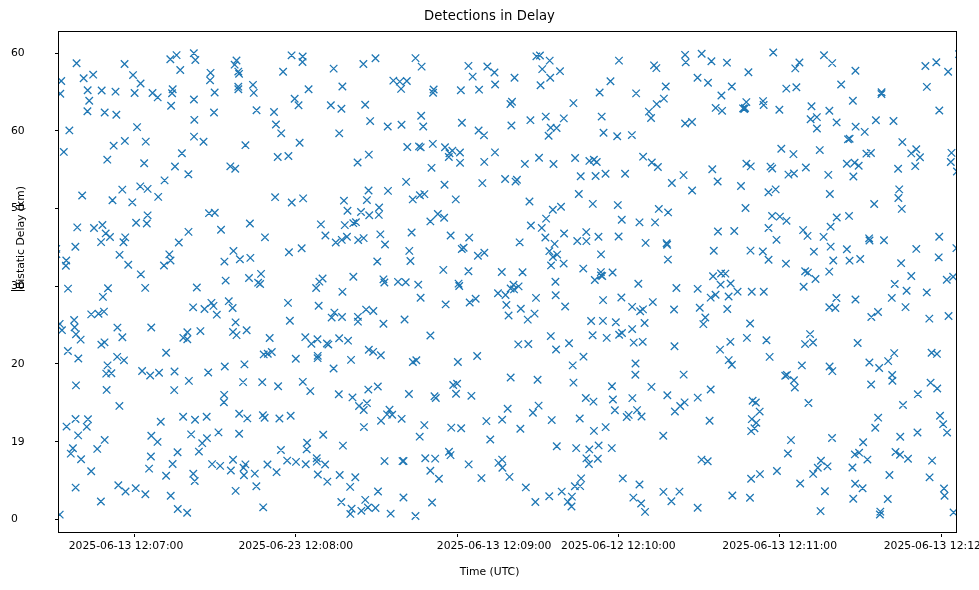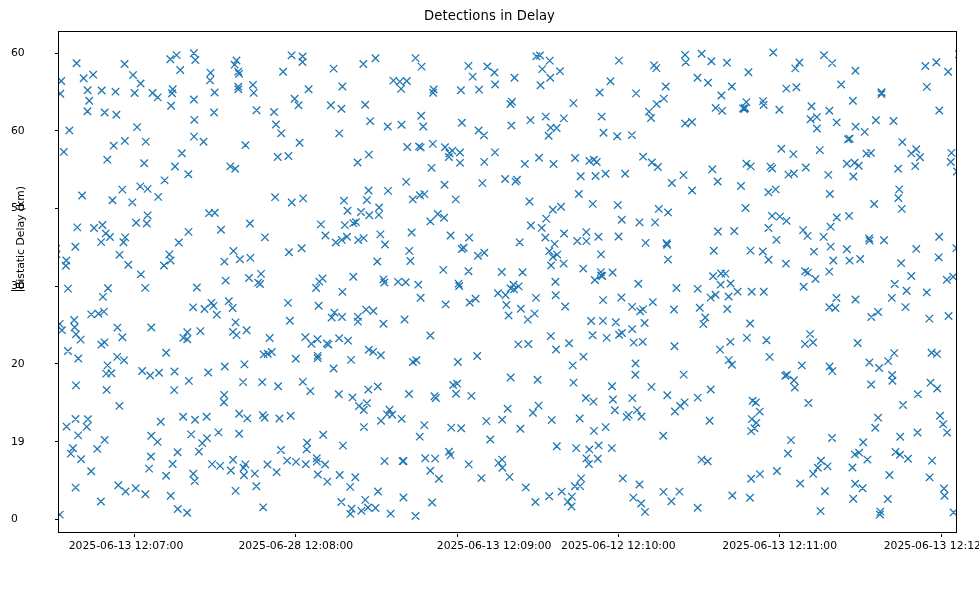--- a/index.html
+++ b/index.html
@@ -141,27 +141,28 @@
     </div>
 
   <div id="plot-frame">
     <svg id="scatter-layer" viewBox="0 0 899 502" preserveAspectRatio="none">
         <path d="M363.32 424.25L370.82 431.75M363.32 431.75L370.82 424.25M44.63 124.43L52.13 131.93M44.63 131.93L52.13 124.43M579.68 469.62L587.18 477.12M579.68 477.12L587.18 469.62M420.53 148.00L428.03 155.50M420.53 155.50L428.03 148.00M720.15 113.48L727.65 120.98M720.15 120.98L727.65 113.48M271.51 33.01L279.01 40.51M271.51 40.51L279.01 33.01M440.38 385.48L447.88 392.98M440.38 392.98L447.88 385.48M198.72 239.08L206.22 246.58M198.72 246.58L206.22 239.08M344.83 45.39L352.33 52.89M344.83 52.89L352.33 45.39M650.11 25.55L657.61 33.05M650.11 33.05L657.61 25.55M533.25 245.27L540.75 252.77M533.25 252.77L540.75 245.27M232.43 63.20L239.93 70.70M232.43 70.70L239.93 63.20M746.44 200.95L753.94 208.45M746.44 208.45L753.94 200.95M15.43 401.22L22.93 408.72M15.43 408.72L22.93 401.22M701.67 216.68L709.17 224.18M701.67 224.18L709.17 216.68M685.12 66.61L692.62 74.11M685.12 74.11L692.62 66.61M346.97 359.73L354.47 367.23M346.97 367.23L354.47 359.73M591.37 267.40L598.87 274.90M591.37 274.90L598.87 267.40M229.33 19.69L236.83 27.19M229.33 27.19L236.83 19.69M499.38 171.68L506.88 179.18M499.38 179.18L506.88 171.68M694.63 368.26L702.13 375.76M694.63 375.76L702.13 368.26M307.16 180.30L314.66 187.80M307.16 187.80L314.66 180.30M284.84 201.79L292.34 209.29M284.84 209.29L292.34 201.79M854.39 130.95L861.89 138.45M854.39 138.45L861.89 130.95M26.55 65.26L34.05 72.76M26.55 72.76L34.05 65.26M322.36 247.72L329.86 255.22M322.36 255.22L329.86 247.72M883.77 461.90L891.27 469.40M883.77 469.40L891.27 461.90M480.07 192.94L487.57 200.44M480.07 200.44L487.57 192.94M237.40 107.50L244.90 115.00M237.40 115.00L244.90 107.50M618.84 371.69L626.34 379.19M618.84 379.19L626.34 371.69M10.21 414.19L17.71 421.69M10.21 421.69L17.71 414.19M177.55 224.39L185.05 231.89M177.55 231.89L185.05 224.39M762.96 19.60L770.46 27.10M762.96 27.10L770.46 19.60M59.75 302.67L67.25 310.17M59.75 310.17L67.25 302.67M524.85 424.32L532.35 431.82M524.85 431.82L532.35 424.32M869.77 348.31L877.27 355.81M869.77 355.81L877.27 348.31M240.59 347.47L248.09 354.97M240.59 354.97L248.09 347.47M457.91 207.42L465.41 214.92M457.91 214.92L465.41 207.42M205.49 319.33L212.99 326.83M205.49 326.83L212.99 319.33M618.07 457.69L625.57 465.19M618.07 465.19L625.57 457.69M317.09 172.44L324.59 179.94M317.09 179.94L324.59 172.44M132.59 385.58L140.09 393.08M132.59 393.08L140.09 385.58M89.98 57.48L97.48 64.98M89.98 64.98L97.48 57.48M742.54 252.08L750.04 259.58M742.54 259.58L750.04 252.08M771.14 27.52L778.64 35.02M771.14 35.02L778.64 27.52M726.81 419.38L734.31 426.88M726.81 426.88L734.31 419.38M311.30 276.41L318.80 283.91M311.30 283.91L318.80 276.41M539.47 240.65L546.97 248.15M539.47 248.15L546.97 240.65M288.06 452.96L295.56 460.46M288.06 460.46L295.56 452.96M527.32 429.96L534.82 437.46M527.32 437.46L534.82 429.96M359.24 80.31L366.74 87.81M359.24 87.81L366.74 80.31M139.80 409.07L147.30 416.57M139.80 416.57L147.30 409.07M709.35 131.38L716.85 138.88M709.35 138.88L716.85 131.38M69.70 167.26L77.20 174.76M69.70 174.76L77.20 167.26M370.89 108.58L378.39 116.08M370.89 116.08L378.39 108.58M788.54 225.83L796.04 233.33M788.54 233.33L796.04 225.83M491.30 222.13L498.80 229.63M491.30 229.63L498.80 222.13M281.83 165.60L289.33 173.10M281.83 173.10L289.33 165.60M883.23 454.61L890.73 462.11M883.23 462.11L890.73 454.61M396.69 248.90L404.19 256.40M396.69 256.40L404.19 248.90M295.83 287.03L303.33 294.53M295.83 294.53L303.33 287.03M456.53 309.87L464.03 317.37M456.53 317.37L464.03 309.87M136.47 417.52L143.97 425.02M136.47 425.02L143.97 417.52M769.62 211.76L777.12 219.26M769.62 219.26L777.12 211.76M664.12 238.82L671.62 246.32M664.12 246.32L671.62 238.82M610.01 467.44L617.51 474.94M610.01 474.94L617.51 467.44M775.61 87.02L783.11 94.52M775.61 94.52L783.11 87.02M83.20 106.33L90.70 113.83M83.20 113.83L90.70 106.33M886.31 398.45L893.81 405.95M886.31 405.95L893.81 398.45M24.08 392.65L31.58 400.15M24.08 400.15L31.58 392.65M432.68 36.91L440.18 44.41M432.68 44.41L440.18 36.91M681.81 72.91L689.31 80.41M681.81 80.41L689.31 72.91M890.04 126.71L897.54 134.21M890.04 134.21L897.54 126.71M174.18 300.61L181.68 308.11M174.18 308.11L181.68 300.61M820.53 58.61L828.03 66.11M820.53 66.11L828.03 58.61M301.31 28.34L308.81 35.84M301.31 35.84L308.81 28.34M679.76 150.91L687.26 158.41M679.76 158.41L687.26 150.91M195.84 247.91L203.34 255.41M195.84 255.41L203.34 247.91M707.35 193.06L714.85 200.56M707.35 200.56L714.85 193.06M436.72 428.84L444.22 436.34M436.72 436.34L444.22 428.84M60.85 207.31L68.35 214.81M60.85 214.81L68.35 207.31M382.25 182.73L389.75 190.23M382.25 190.23L389.75 182.73M112.04 337.09L119.54 344.59M112.04 344.59L119.54 337.09M868.76 443.35L876.26 450.85M868.76 450.85L876.26 443.35M471.21 378.52L478.71 386.02M471.21 386.02L478.71 378.52M43.05 198.46L50.55 205.96M43.05 205.96L50.55 198.46M227.65 286.10L235.15 293.60M227.65 293.60L235.15 286.10M398.99 54.78L406.49 62.28M398.99 62.28L406.49 54.78M718.21 74.31L725.71 81.81M718.21 81.81L725.71 74.31M660.14 59.99L667.64 67.49M660.14 67.49L667.64 59.99M895.65 213.26L903.15 220.76M895.65 220.76L903.15 213.26M148.14 37.24L155.64 44.74M148.14 44.74L155.64 37.24M291.23 241.93L298.73 249.43M291.23 249.43L298.73 241.93M670.61 330.27L678.11 337.77M670.61 337.77L678.11 330.27M187.57 188.51L195.07 196.01M187.57 196.01L195.07 188.51M304.03 274.94L311.53 282.44M304.03 282.44L311.53 274.94M224.94 426.56L232.44 434.06M224.94 434.06L232.44 426.56M103.58 441.82L111.08 449.32M103.58 449.32L111.08 441.82M650.99 134.01L658.49 141.51M650.99 141.51L658.49 134.01M344.14 146.73L351.64 154.23M344.14 154.23L351.64 146.73M602.01 457.95L609.51 465.45M602.01 465.45L609.51 457.95M489.40 230.61L496.90 238.11M489.40 238.11L496.90 230.61M347.33 216.01L354.83 223.51M347.33 223.51L354.83 216.01M-1.50 45.46L6.00 52.96M-1.50 52.96L6.00 45.46M163.28 245.83L170.78 253.33M163.28 253.33L170.78 245.83M41.28 276.99L48.78 284.49M41.28 284.49L48.78 276.99M578.72 276.61L586.22 284.11M578.72 284.11L586.22 276.61M41.85 307.81L49.35 315.31M41.85 315.31L49.35 307.81M759.49 477.28L766.99 484.78M759.49 484.78L766.99 477.28M513.51 122.74L521.01 130.24M513.51 130.24L521.01 122.74M229.51 167.42L237.01 174.92M229.51 174.92L237.01 167.42M180.77 347.80L188.27 355.30M180.77 355.30L188.27 347.80M240.28 26.38L247.78 33.88M240.28 33.88L247.78 26.38M218.65 415.89L226.15 423.39M218.65 423.39L226.15 415.89M417.26 54.16L424.76 61.66M417.26 61.66L424.76 54.16M415.36 321.55L422.86 329.05M415.36 329.05L422.86 321.55M209.51 317.54L217.01 325.04M209.51 325.04L217.01 317.54M543.99 138.55L551.49 146.05M543.99 146.05L551.49 138.55M315.22 226.63L322.72 234.13M315.22 234.13L322.72 226.63M407.36 202.65L414.86 210.15M407.36 210.15L414.86 202.65M395.25 349.33L402.75 356.83M395.25 356.83L402.75 349.33M449.66 90.06L457.16 97.56M449.66 97.56L457.16 90.06M550.25 414.06L557.75 421.56M550.25 421.56L557.75 414.06M500.09 457.68L507.59 465.18M500.09 465.18L507.59 457.68M595.26 68.62L602.76 76.12M595.26 76.12L602.76 68.62M820.66 56.69L828.16 64.19M820.66 64.19L828.16 56.69M506.19 467.96L513.69 475.46M506.19 475.46L513.69 467.96M744.77 132.30L752.27 139.80M744.77 139.80L752.27 132.30M173.26 456.94L180.76 464.44M173.26 464.44L180.76 456.94M445.91 374.48L453.41 381.98M445.91 381.98L453.41 374.48M468.70 84.76L476.20 92.26M468.70 92.26L476.20 84.76M667.36 261.75L674.86 269.25M667.36 269.25L674.86 261.75M574.05 329.12L581.55 336.62M574.05 336.62L581.55 329.12M28.51 437.29L36.01 444.79M28.51 444.79L36.01 437.29M409.57 361.55L417.07 369.05M409.57 369.05L417.07 361.55M687.21 36.67L694.71 44.17M687.21 44.17L694.71 36.67M832.60 85.64L840.10 93.14M832.60 93.14L840.10 85.64M557.10 201.53L564.60 209.03M557.10 209.03L564.60 201.53M878.44 201.87L885.94 209.37M878.44 209.37L885.94 201.87M630.76 155.36L638.26 162.86M630.76 162.86L638.26 155.36M658.80 315.17L666.30 322.67M658.80 322.67L666.30 315.17M594.94 32.50L602.44 40.00M594.94 40.00L602.44 32.50M534.04 140.84L541.54 148.34M534.04 148.34L541.54 140.84M808.45 328.03L815.95 335.53M808.45 335.53L815.95 328.03M161.51 367.98L169.01 375.48M161.51 375.48L169.01 367.98M688.88 288.87L696.38 296.37M688.88 296.37L696.38 288.87M339.53 89.37L347.03 96.87M339.53 96.87L347.03 89.37M186.67 243.23L194.17 250.73M186.67 250.73L194.17 243.23M768.83 158.94L776.33 166.44M768.83 166.44L776.33 158.94M316.75 179.83L324.25 187.33M316.75 187.33L324.25 179.83M751.96 307.94L759.46 315.44M751.96 315.44L759.46 307.94M768.27 272.57L775.77 280.07M768.27 280.07L775.77 272.57M53.72 79.33L61.22 86.83M53.72 86.83L61.22 79.33M131.87 84.44L139.37 91.94M131.87 91.94L139.37 84.44M107.81 23.66L115.31 31.16M107.81 31.16L115.31 23.66M866.05 51.36L873.55 58.86M866.05 58.86L873.55 51.36M514.60 414.03L522.10 421.53M514.60 421.53L522.10 414.03M391.37 350.61L398.87 358.11M391.37 358.11L398.87 350.61M584.15 207.97L591.65 215.47M584.15 215.47L591.65 207.97M52.88 56.16L60.38 63.66M52.88 63.66L60.38 56.16M413.84 264.06L421.34 271.56M413.84 271.56L421.34 264.06M124.90 297.69L132.40 305.19M124.90 305.19L132.40 297.69M774.31 273.41L781.81 280.91M774.31 280.91L781.81 273.41M295.49 127.26L302.99 134.76M295.49 134.76L302.99 127.26M393.91 164.27L401.41 171.77M393.91 171.77L401.41 164.27M689.27 215.77L696.77 223.27M689.27 223.27L696.77 215.77M396.01 327.60L403.51 335.10M396.01 335.10L403.51 327.60M538.09 56.98L545.59 64.48M538.09 64.48L545.59 56.98M353.53 482.19L361.03 489.69M353.53 489.69L361.03 482.19M38.70 310.17L46.20 317.67M38.70 317.67L46.20 310.17M727.34 139.43L734.84 146.93M727.34 146.93L734.84 139.43M228.44 381.55L235.94 389.05M228.44 389.05L235.94 381.55M253.98 253.30L261.48 260.80M253.98 260.80L261.48 253.30M494.41 314.97L501.91 322.47M494.41 322.47L501.91 314.97M771.00 403.81L778.50 411.31M771.00 411.31L778.50 403.81M850.41 118.12L857.91 125.62M850.41 125.62L857.91 118.12M298.92 176.94L306.42 184.44M298.92 184.44L306.42 176.94M850.44 241.28L857.94 248.78M850.44 248.78L857.94 241.28M82.65 253.15L90.15 260.65M82.65 260.65L90.15 253.15M-5.09 291.59L2.41 299.09M-5.09 299.09L2.41 291.59M487.58 462.34L495.08 469.84M487.58 469.84L495.08 462.34M156.08 398.22L163.58 405.72M156.08 405.72L163.58 398.22M61.38 325.91L68.88 333.41M61.38 333.41L68.88 325.91M752.82 216.79L760.32 224.29M752.82 224.29L760.32 216.79M452.79 42.15L460.29 49.65M452.79 49.65L460.29 42.15M416.10 220.86L423.60 228.36M416.10 228.36L423.60 220.86M56.93 219.96L64.43 227.46M56.93 227.46L64.43 219.96M887.36 36.19L894.86 43.69M887.36 43.69L894.86 36.19M495.15 412.11L502.65 419.61M495.15 419.61L502.65 412.11M6.63 95.07L14.13 102.57M6.63 102.57L14.13 95.07M141.08 106.39L148.58 113.89M141.08 113.89L148.58 106.39M62.62 202.45L70.12 209.95M62.62 209.95L70.12 202.45M167.95 131.12L175.45 138.62M167.95 138.62L175.45 131.12M590.36 127.34L597.86 134.84M590.36 134.84L597.86 127.34M518.53 452.21L526.03 459.71M518.53 459.71L526.03 452.21M521.68 233.79L529.18 241.29M521.68 241.29L529.18 233.79M792.28 464.82L799.78 472.32M792.28 472.32L799.78 464.82M190.65 49.30L198.15 56.80M190.65 56.80L198.15 49.30M311.10 317.37L318.60 324.87M311.10 324.87L318.60 317.37M303.19 466.00L310.69 473.50M303.19 473.50L310.69 466.00M54.80 293.02L62.30 300.52M54.80 300.52L62.30 293.02M676.33 256.96L683.83 264.46M676.33 264.46L683.83 256.96M272.27 277.95L279.77 285.45M272.27 285.45L279.77 277.95M868.50 284.02L876.00 291.52M868.50 291.52L876.00 284.02M560.49 298.49L567.99 305.99M560.49 305.99L567.99 298.49M494.06 260.50L501.56 268.00M494.06 268.00L501.56 260.50M318.29 199.42L325.79 206.92M318.29 206.92L325.79 199.42M887.79 281.36L895.29 288.86M887.79 288.86L895.29 281.36M443.35 143.81L450.85 151.31M443.35 151.31L450.85 143.81M78.26 239.54L85.76 247.04M78.26 247.04L85.76 239.54M791.47 433.44L798.97 440.94M791.47 440.94L798.97 433.44M666.02 274.41L673.52 281.91M666.02 281.91L673.52 274.41M173.22 287.74L180.72 295.24M173.22 295.24L180.72 287.74M640.21 425.57L647.71 433.07M640.21 433.07L647.71 425.57M771.28 336.74L778.78 344.24M771.28 344.24L778.78 336.74M756.75 433.72L764.25 441.22M756.75 441.22L764.25 433.72M416.79 95.18L424.29 102.68M416.79 102.68L424.29 95.18M202.69 202.40L210.19 209.90M202.69 209.90L210.19 202.40M433.18 117.12L440.68 124.62M433.18 124.62L440.68 117.12M299.27 477.01L306.77 484.51M299.27 484.51L306.77 477.01M518.14 384.31L525.64 391.81M518.14 391.81L525.64 384.31M35.84 279.14L43.34 286.64M35.84 286.64L43.34 279.14M102.05 145.21L109.55 152.71M102.05 152.71L109.55 145.21M707.38 224.97L714.88 232.47M707.38 232.47L714.88 224.97M785.86 128.48L793.36 135.98M785.86 135.98L793.36 128.48M702.58 257.00L710.08 264.50M702.58 264.50L710.08 257.00M132.89 24.43L140.39 31.93M132.89 31.93L140.39 24.43M-6.36 219.27L1.14 226.77M-6.36 226.77L1.14 219.27M124.83 304.75L132.33 312.25M124.83 312.25L132.33 304.75M387.13 417.70L394.63 425.20M387.13 425.20L394.63 417.70M51.04 110.37L58.54 117.87M51.04 117.87L58.54 110.37M581.66 121.41L589.16 128.91M581.66 128.91L589.16 121.41M331.34 45.07L338.84 52.57M331.34 52.57L338.84 45.07M799.26 224.20L806.76 231.70M799.26 231.70L806.76 224.20M255.67 440.57L263.17 448.07M255.67 448.07L263.17 440.57M87.62 341.17L95.12 348.67M87.62 348.67L95.12 341.17M192.48 439.62L199.98 447.12M192.48 447.12L199.98 439.62M604.35 50.91L611.85 58.41M604.35 58.41L611.85 50.91M818.25 333.56L825.75 341.06M818.25 341.06L825.75 333.56M613.50 377.26L621.00 384.76M613.50 384.76L621.00 377.26M350.79 164.35L358.29 171.85M350.79 171.85L358.29 164.35M74.50 91.73L82.00 99.23M74.50 99.23L82.00 91.73M110.20 53.69L117.70 61.19M110.20 61.19L117.70 53.69M98.23 387.54L105.73 395.04M98.23 395.04L105.73 387.54M707.27 157.08L714.77 164.58M707.27 164.58L714.77 157.08M556.30 170.04L563.80 177.54M556.30 177.54L563.80 170.04M550.44 351.92L557.94 359.42M550.44 359.42L557.94 351.92M357.76 402.55L365.26 410.05M357.76 410.05L365.26 402.55M387.60 117.92L395.10 125.42M387.60 125.42L395.10 117.92M578.03 450.58L585.53 458.08M578.03 458.08L585.53 450.58M511.86 348.26L519.36 355.76M511.86 355.76L519.36 348.26M828.53 440.99L836.03 448.49M828.53 448.49L836.03 440.99M271.44 334.10L278.94 341.60M271.44 341.60L278.94 334.10M443.75 260.24L451.25 267.74M443.75 267.74L451.25 260.24M638.42 273.11L645.92 280.61M638.42 280.61L645.92 273.11M797.72 130.56L805.22 138.06M797.72 138.06L805.22 130.56M794.17 449.77L801.67 457.27M794.17 457.27L801.67 449.77M732.84 138.30L740.34 145.80M732.84 145.80L740.34 138.30M877.92 222.47L885.42 229.97M877.92 229.97L885.42 222.47M95.68 161.81L103.18 169.31M95.68 169.31L103.18 161.81M489.14 301.56L496.64 309.06M489.14 309.06L496.64 301.56M172.87 133.51L180.37 141.01M172.87 141.01L180.37 133.51M78.00 47.99L85.50 55.49M78.00 55.49L85.50 47.99M73.15 454.25L80.65 461.75M73.15 461.75L80.65 454.25M738.32 26.83L745.82 34.33M738.32 34.33L745.82 26.83M176.79 399.60L184.29 407.10M176.79 407.10L184.29 399.60M879.25 381.59L886.75 389.09M879.25 389.09L886.75 381.59M306.50 155.41L314.00 162.91M306.50 162.91L314.00 155.41M327.49 375.46L334.99 382.96M327.49 382.96L334.99 375.46M551.40 365.17L558.90 372.67M551.40 372.67L558.90 365.17M767.27 139.72L774.77 147.22M767.27 147.22L774.77 139.72M144.55 404.03L152.05 411.53M144.55 411.53L152.05 404.03M766.46 432.33L773.96 439.83M766.46 439.83L773.96 432.33M47.35 202.06L54.85 209.56M47.35 209.56L54.85 202.06M269.50 282.97L277.00 290.47M269.50 290.47L277.00 282.97M540.14 81.18L547.64 88.68M540.14 88.68L547.64 81.18M502.46 198.52L509.96 206.02M502.46 206.02L509.96 198.52M839.37 402.62L846.87 410.12M839.37 410.12L846.87 402.62M44.91 330.96L52.41 338.46M44.91 338.46L52.41 330.96M698.48 377.35L705.98 384.85M698.48 384.85L705.98 377.35M810.02 117.69L817.52 125.19M810.02 125.19L817.52 117.69M532.37 396.70L539.87 404.20M532.37 404.20L539.87 396.70M536.92 201.80L544.42 209.30M536.92 209.30L544.42 201.80M478.28 19.91L485.78 27.41M478.28 27.41L485.78 19.91M573.90 340.43L581.40 347.93M573.90 347.93L581.40 340.43M856.63 398.37L864.13 405.87M856.63 405.87L864.13 398.37M544.11 392.96L551.61 400.46M544.11 400.46L551.61 392.96M343.74 247.48L351.24 254.98M343.74 254.98L351.24 247.48M14.56 192.43L22.06 199.93M14.56 199.93L22.06 192.43M243.54 430.26L251.04 437.76M243.54 437.76L251.04 430.26M176.72 38.26L184.22 45.76M176.72 45.76L184.22 38.26M689.91 444.74L697.41 452.24M689.91 452.24L697.41 444.74M597.40 173.86L604.90 181.36M597.40 181.36L604.90 173.86M356.29 249.92L363.79 257.42M356.29 257.42L363.79 249.92M-3.07 289.29L4.43 296.79M-3.07 296.79L4.43 289.29M541.53 265.47L549.03 272.97M541.53 272.97L549.03 265.47M214.32 438.18L221.82 445.68M214.32 445.68L221.82 438.18M146.58 178.15L154.08 185.65M146.58 185.65L154.08 178.15M182.09 329.93L189.59 337.43M182.09 337.43L189.59 329.93M42.03 405.79L49.53 413.29M42.03 413.29L49.53 405.79M220.84 36.12L228.34 43.62M220.84 43.62L228.34 36.12M176.85 379.48L184.35 386.98M176.85 386.98L184.35 379.48M422.20 100.01L429.70 107.51M422.20 107.51L429.70 100.01M293.20 443.32L300.70 450.82M293.20 450.82L300.70 443.32M200.60 380.95L208.10 388.45M200.60 388.45L208.10 380.95M170.26 273.41L177.76 280.91M170.26 280.91L177.76 273.41M330.16 380.48L337.66 387.98M330.16 387.98L337.66 380.48M353.54 22.48L361.04 29.98M353.54 29.98L361.04 22.48M12.91 453.66L20.41 461.16M12.91 461.16L20.41 453.66M348.47 226.14L355.97 233.64M348.47 233.64L355.97 226.14M715.36 204.91L722.86 212.41M715.36 212.41L722.86 204.91M570.66 272.23L578.16 279.73M570.66 279.73L578.16 272.23M554.31 287.61L561.81 295.11M554.31 295.11L561.81 287.61M149.68 430.13L157.18 437.63M149.68 437.63L157.18 430.13M605.74 209.83L613.24 217.33M605.74 217.33L613.24 209.83M226.72 217.34L234.22 224.84M226.72 224.84L234.22 217.34M82.79 460.33L90.29 467.83M82.79 467.83L90.29 460.33M742.04 195.16L749.54 202.66M742.04 202.66L749.54 195.16M389.39 393.44L396.89 400.94M389.39 400.94L396.89 393.44M808.16 203.42L815.66 210.92M808.16 210.92L815.66 203.42M8.07 419.58L15.57 427.08M8.07 427.08L15.57 419.58M233.77 427.83L241.27 435.33M233.77 435.33L241.27 427.83M684.29 172.93L691.79 180.43M684.29 180.43L691.79 172.93M30.49 39.09L37.99 46.59M30.49 46.59L37.99 39.09M559.86 262.84L567.36 270.34M559.86 270.34L567.36 262.84M581.52 274.73L589.02 282.23M581.52 282.23L589.02 274.73M38.23 467.64L45.73 475.14M38.23 475.14L45.73 467.64M855.45 214.04L862.95 221.54M855.45 221.54L862.95 214.04M527.73 415.34L535.23 422.84M527.73 422.84L535.23 415.34M729.86 406.03L737.36 413.53M729.86 413.53L737.36 406.03M529.56 286.47L537.06 293.97M529.56 293.97L537.06 286.47M813.27 168.92L820.77 176.42M813.27 176.42L820.77 168.92M539.48 219.54L546.98 227.04M539.48 227.04L546.98 219.54M325.96 155.76L333.46 163.26M325.96 163.26L333.46 155.76M39.02 55.03L46.52 62.53M39.02 62.53L46.52 55.03M54.55 322.44L62.05 329.94M54.55 329.94L62.05 322.44M763.86 457.36L771.36 464.86M763.86 464.86L771.36 457.36M768.55 332.11L776.05 339.61M768.55 339.61L776.05 332.11M371.75 54.00L379.25 61.50M371.75 61.50L379.25 54.00M473.67 468.18L481.17 475.68M473.67 475.68L481.17 468.18M48.72 338.87L56.22 346.37M48.72 346.37L56.22 338.87M484.08 81.17L491.58 88.67M484.08 88.67L491.58 81.17M606.69 177.40L614.19 184.90M606.69 184.90L614.19 177.40M448.94 253.79L456.44 261.29M448.94 261.29L456.44 253.79M130.66 272.67L138.16 280.17M130.66 280.17L138.16 272.67M61.95 28.33L69.45 35.83M61.95 35.83L69.45 28.33M81.61 128.05L89.11 135.55M81.61 135.55L89.11 128.05M803.75 96.52L811.25 104.02M803.75 104.02L811.25 96.52M560.27 184.79L567.77 192.29M560.27 192.29L567.77 184.79M383.77 269.76L391.27 277.26M383.77 277.26L391.27 269.76M295.86 282.23L303.36 289.73M295.86 289.73L303.36 282.23M116.32 207.66L123.82 215.16M116.32 215.16L123.82 207.66M747.38 368.77L754.88 376.27M747.38 376.27L754.88 368.77M126.02 196.95L133.52 204.45M126.02 204.45L133.52 196.95M262.93 430.46L270.43 437.96M262.93 437.96L270.43 430.46M339.10 53.37L346.60 60.87M339.10 60.87L346.60 53.37M12.64 211.86L20.14 219.36M12.64 219.36L20.14 211.86M838.34 154.26L845.84 161.76M838.34 161.76L845.84 154.26M805.46 118.39L812.96 125.89M805.46 125.89L812.96 118.39M855.42 114.03L862.92 121.53M855.42 121.53L862.92 114.03M202.33 383.50L209.83 391.00M202.33 391.00L209.83 383.50M459.08 274.13L466.58 281.63M459.08 281.63L466.58 274.13M477.37 122.53L484.87 130.03M477.37 130.03L484.87 122.53M111.73 355.80L119.23 363.30M111.73 363.30L119.23 355.80M841.46 106.77L848.96 114.27M841.46 114.27L848.96 106.77M785.87 214.40L793.37 221.90M785.87 221.90L793.37 214.40M428.47 405.35L435.97 412.85M428.47 412.85L435.97 405.35M268.69 69.73L276.19 77.23M268.69 77.23L276.19 69.73M495.49 219.73L502.99 227.23M495.49 227.23L502.99 219.73M649.38 262.94L656.88 270.44M649.38 270.44L656.88 262.94M896.20 136.26L903.70 143.76M896.20 143.76L903.70 136.26M289.49 474.84L296.99 482.34M289.49 482.34L296.99 474.84M695.13 388.64L702.63 396.14M695.13 396.14L702.63 388.64M308.10 85.69L315.60 93.19M308.10 93.19L315.60 85.69M260.41 243.72L267.91 251.22M260.41 251.22L267.91 243.72M249.20 309.32L256.70 316.82M249.20 316.82L256.70 309.32M576.87 249.05L584.37 256.55M576.87 256.55L584.37 249.05M659.81 238.70L667.31 246.20M659.81 246.20L667.31 238.70M306.77 119.38L314.27 126.88M306.77 126.88L314.27 119.38M460.80 237.52L468.30 245.02M460.80 245.02L468.30 237.52M466.04 285.01L473.54 292.51M466.04 292.51L473.54 285.01M3.82 392.41L11.32 399.91M3.82 399.91L11.32 392.41M383.12 112.02L390.62 119.52M383.12 119.52L390.62 112.02M886.01 245.00L893.51 252.50M886.01 252.50L893.51 245.00M732.32 118.84L739.82 126.34M732.32 126.34L739.82 118.84M201.43 319.97L208.93 327.47M201.43 327.47L208.93 319.97M498.37 35.56L505.87 43.06M498.37 43.06L505.87 35.56M830.89 263.23L838.39 270.73M830.89 270.73L838.39 263.23M474.32 263.17L481.82 270.67M474.32 270.67L481.82 263.17M362.38 390.94L369.88 398.44M362.38 398.44L369.88 390.94M605.21 208.28L612.71 215.78M605.21 215.78L612.71 208.28M748.99 299.54L756.49 307.04M748.99 307.04L756.49 299.54M590.02 352.53L597.52 360.03M590.02 360.03L597.52 352.53M840.90 173.84L848.40 181.34M840.90 181.34L848.40 173.84M623.24 368.12L630.74 375.62M623.24 375.62L630.74 368.12M683.84 72.57L691.34 80.07M683.84 80.07L691.34 72.57M296.95 371.69L304.45 379.19M296.95 379.19L304.45 371.69M225.76 268.21L233.26 275.71M225.76 275.71L233.26 268.21M291.20 188.19L298.70 195.69M291.20 195.69L298.70 188.19M818.98 480.66L826.48 488.16M818.98 488.16L826.48 480.66M772.24 225.61L779.74 233.11M772.24 233.11L779.74 225.61M817.24 383.45L824.74 390.95M817.24 390.95L824.74 383.45M671.09 461.54L678.59 469.04M671.09 469.04L678.59 461.54M490.07 385.88L497.57 393.38M490.07 393.38L497.57 385.88M419.62 444.11L427.12 451.61M419.62 451.61L427.12 444.11M718.74 181.64L726.24 189.14M718.74 189.14L726.24 181.64M13.29 299.79L20.79 307.29M13.29 307.29L20.79 299.79M215.84 351.93L223.34 359.43M215.84 359.43L223.34 351.93M794.67 91.29L802.17 98.79M794.67 98.79L802.17 91.29M386.92 121.77L394.42 129.27M386.92 129.27L394.42 121.77M368.46 300.97L375.96 308.47M368.46 308.47L375.96 300.97M243.09 302.63L250.59 310.13M243.09 310.13L250.59 302.63M65.65 229.97L73.15 237.47M65.65 237.47L73.15 229.97M469.20 190.58L476.70 198.08M469.20 198.08L476.70 190.58M128.67 400.23L136.17 407.73M128.67 407.73L136.17 400.23M342.57 284.95L350.07 292.45M342.57 292.45L350.07 284.95M502.03 228.75L509.53 236.25M502.03 236.25L509.53 228.75M11.41 285.35L18.91 292.85M11.41 292.85L18.91 285.35M371.15 57.19L378.65 64.69M371.15 64.69L378.65 57.19M646.40 427.24L653.90 434.74M646.40 434.74L653.90 427.24M254.57 424.23L262.07 431.73M254.57 431.73L262.07 424.23M488.56 42.21L496.06 49.71M488.56 49.71L496.06 42.21M455.19 144.57L462.69 152.07M455.19 152.07L462.69 144.57M762.54 201.95L770.04 209.45M762.54 209.45L770.04 201.95M840.27 228.33L847.77 235.83M840.27 235.83L847.77 228.33M110.12 429.97L117.62 437.47M110.12 437.47L117.62 429.97M768.31 75.27L775.81 82.77M768.31 82.77L775.81 75.27M170.61 297.36L178.11 304.86M170.61 304.86L178.11 297.36M31.34 193.08L38.84 200.58M31.34 200.58L38.84 193.08M507.41 308.68L514.91 316.18M507.41 316.18L514.91 308.68M86.54 434.62L94.04 442.12M86.54 442.12L94.04 434.62M494.95 92.68L502.45 100.18M494.95 100.18L502.45 92.68M521.89 322.23L529.39 329.73M521.89 329.73L529.39 322.23M491.20 174.74L498.70 182.24M491.20 182.24L498.70 174.74M510.28 462.72L517.78 470.22M510.28 470.22L517.78 462.72M315.97 457.54L323.47 465.04M315.97 465.04L323.47 457.54M652.49 215.81L659.99 223.31M652.49 223.31L659.99 215.81M574.66 57.85L582.16 65.35M574.66 65.35L582.16 57.85M837.48 162.93L844.98 170.43M837.48 170.43L844.98 162.93M746.81 237.82L754.31 245.32M746.81 245.32L754.31 237.82M1.07 116.64L8.57 124.14M1.07 124.14L8.57 116.64M34.58 414.82L42.08 422.32M34.58 422.32L42.08 414.82M246.38 53.68L253.88 61.18M246.38 61.18L253.88 53.68M814.33 393.56L821.83 401.06M814.33 401.06L821.83 393.56M701.88 65.65L709.38 73.15M701.88 73.15L709.38 65.65M181.20 433.80L188.70 441.30M181.20 441.30L188.70 433.80M440.39 425.57L447.89 433.07M440.39 433.07L447.89 425.57M871.28 426.58L878.78 434.08M871.28 434.08L878.78 426.58M847.14 424.72L854.64 432.22M847.14 432.22L854.64 424.72M166.40 266.50L173.90 274.00M166.40 274.00L173.90 266.50M786.99 104.00L794.49 111.50M786.99 111.50L794.49 104.00M369.59 132.62L377.09 140.12M369.59 140.12L377.09 132.62M20.95 42.75L28.45 50.25M20.95 50.25L28.45 42.75M823.06 205.27L830.56 212.77M823.06 212.77L830.56 205.27M120.85 303.31L128.35 310.81M120.85 310.81L128.35 303.31M19.48 160.43L26.98 167.93M19.48 167.93L26.98 160.43M561.31 444.44L568.81 451.94M561.31 451.94L568.81 444.44M131.48 63.97L138.98 71.47M131.48 71.47L138.98 63.97M654.38 72.48L661.88 79.98M654.38 79.98L661.88 72.48M132.26 447.05L139.76 454.55M132.26 454.55L139.76 447.05M-6.53 214.04L0.97 221.54M-6.53 221.54L0.97 214.04M362.44 159.00L369.94 166.50M362.44 166.50L369.94 159.00M325.71 91.18L333.21 98.68M325.71 98.68L333.21 91.18M615.04 253.27L622.54 260.77M615.04 260.77L622.54 253.27M152.24 57.00L159.74 64.50M152.24 64.50L159.74 57.00M467.77 166.42L475.27 173.92M467.77 173.92L475.27 166.42M12.82 384.84L20.32 392.34M12.82 392.34L20.32 384.84M794.48 264.81L801.98 272.31M794.48 272.31L801.98 264.81M184.98 384.15L192.48 391.65M184.98 391.65L192.48 384.15M147.63 44.79L155.13 52.29M147.63 52.29L155.13 44.79M96.51 338.34L104.01 345.84M96.51 345.84L104.01 338.34M892.40 242.03L899.90 249.53M892.40 249.53L899.90 242.03M775.42 263.36L782.92 270.86M775.42 270.86L782.92 263.36M101.46 230.67L108.96 238.17M101.46 238.17L108.96 230.67M42.04 77.07L49.54 84.57M42.04 84.57L49.54 77.07M596.47 131.83L603.97 139.33M596.47 139.33L603.97 131.83M450.25 66.30L457.75 73.80M450.25 73.80L457.75 66.30M285.39 175.69L292.89 183.19M285.39 183.19L292.89 175.69M88.36 422.42L95.86 429.92M88.36 429.92L95.86 422.42M194.04 452.36L201.54 459.86M194.04 459.86L201.54 452.36M372.59 361.91L380.09 369.41M372.59 369.41L380.09 361.91M732.83 345.88L740.33 353.38M732.83 353.38L740.33 345.88M488.03 24.97L495.53 32.47M488.03 32.47L495.53 24.97M623.76 88.05L631.26 95.55M623.76 95.55L631.26 88.05M306.76 315.28L314.26 322.78M306.76 322.78L314.26 315.28M381.42 235.10L388.92 242.60M381.42 242.60L388.92 235.10M120.66 382.52L128.16 390.02M120.66 390.02L128.16 382.52M622.29 340.26L629.79 347.76M622.29 347.76L629.79 340.26M336.00 247.07L343.50 254.57M336.00 254.57L343.50 247.07M285.94 306.16L293.44 313.66M285.94 313.66L293.44 306.16M859.15 121.94L866.65 129.44M859.15 129.44L866.65 121.94M79.55 336.61L87.05 344.11M79.55 344.11L87.05 336.61M130.83 439.75L138.33 447.25M130.83 447.25L138.33 439.75M280.81 411.52L288.31 419.02M280.81 419.02L288.31 411.52M373.26 424.56L380.76 432.06M373.26 432.06L380.76 424.56M489.03 92.29L496.53 99.79M489.03 99.79L496.53 92.29M325.06 380.16L332.56 387.66M325.06 387.66L332.56 380.16M28.54 279.75L36.04 287.25M28.54 287.25L36.04 279.75M710.90 180.89L718.40 188.39M710.90 188.39L718.40 180.89M670.56 50.96L678.06 58.46M670.56 58.46L678.06 50.96M531.04 300.69L538.54 308.19M531.04 308.19L538.54 300.69M808.55 205.60L816.05 213.10M808.55 213.10L816.05 205.60M759.90 426.71L767.40 434.21M759.90 434.21L767.40 426.71M524.23 363.70L531.73 371.20M524.23 371.20L531.73 363.70M373.89 363.71L381.39 371.21M373.89 371.21L381.39 363.71M755.78 81.69L763.28 89.19M755.78 89.19L763.28 81.69M842.13 370.70L849.63 378.20M842.13 378.20L849.63 370.70M56.76 371.67L64.26 379.17M56.76 379.17L64.26 371.67M810.39 282.37L817.89 289.87M810.39 289.87L817.89 282.37M864.55 30.41L872.05 37.91M864.55 37.91L872.05 30.41M301.66 375.77L309.16 383.27M301.66 383.27L309.16 375.77M59.68 154.52L67.18 162.02M59.68 162.02L67.18 154.52M264.74 308.98L272.24 316.48M264.74 316.48L272.24 308.98M796.68 308.48L804.18 315.98M796.68 315.98L804.18 308.48M845.73 256.07L853.23 263.57M845.73 263.57L853.23 256.07M793.92 420.36L801.42 427.86M793.92 427.86L801.42 420.36M162.40 332.15L169.90 339.65M162.40 339.65L169.90 332.15M898.24 18.52L905.74 26.02M898.24 26.02L905.74 18.52M145.80 338.10L153.30 345.60M145.80 345.60L153.30 338.10M503.54 271.83L511.04 279.33M503.54 279.33L511.04 271.83M724.12 341.34L731.62 348.84M724.12 348.84L731.62 341.34M399.95 214.14L407.45 221.64M399.95 221.64L407.45 214.14M304.83 165.01L312.33 172.51M304.83 172.51L312.33 165.01M137.96 296.53L145.46 304.03M137.96 304.03L145.46 296.53M689.95 396.95L697.45 404.45M689.95 404.45L697.45 396.95M3.55 225.67L11.05 233.17M3.55 233.17L11.05 225.67M205.18 430.54L212.68 438.04M205.18 438.04L212.68 430.54M612.66 274.84L620.16 282.34M612.66 282.34L620.16 274.84M62.24 105.61L69.74 113.11M62.24 113.11L69.74 105.61M651.77 241.51L659.27 249.01M651.77 249.01L659.27 241.51M810.18 350.15L817.68 357.65M810.18 357.65L817.68 350.15M399.31 394.13L406.81 401.63M399.31 401.63L406.81 394.13M304.85 368.90L312.35 376.40M304.85 376.40L312.35 368.90M354.38 325.76L361.88 333.26M354.38 333.26L361.88 325.76M878.50 75.05L886.00 82.55M878.50 82.55L886.00 75.05M837.22 133.55L844.72 141.05M837.22 141.05L844.72 133.55M570.89 363.84L578.39 371.34M570.89 371.34L578.39 363.84M315.77 352.21L323.27 359.71M315.77 359.71L323.27 352.21M801.63 454.34L809.13 461.84M801.63 461.84L809.13 454.34M775.73 182.43L783.23 189.93M775.73 189.93L783.23 182.43M406.59 30.26L414.09 37.76M406.59 37.76L414.09 30.26M714.50 154.23L722.00 161.73M714.50 161.73L722.00 154.23M622.18 139.97L629.68 147.47M622.18 147.47L629.68 139.97M115.07 418.24L122.57 425.74M115.07 425.74L122.57 418.24M583.13 288.38L590.63 295.88M583.13 295.88L590.63 288.38M725.36 185.85L732.86 193.35M725.36 193.35L732.86 185.85M492.94 208.97L500.44 216.47M492.94 216.47L500.44 208.97M688.77 463.86L696.27 471.36M688.77 471.36L696.27 463.86M690.54 256.99L698.04 264.49M690.54 264.49L698.04 256.99M115.28 475.10L122.78 482.60M115.28 482.60L122.78 475.10M557.65 300.19L565.15 307.69M557.65 307.69L565.15 300.19M690.62 384.92L698.12 392.42M690.62 392.42L698.12 384.92M527.80 125.68L535.30 133.18M527.80 133.18L535.30 125.68M875.52 26.65L883.02 34.15M875.52 34.15L883.02 26.65M660.82 75.41L668.32 82.91M660.82 82.91L668.32 75.41M322.50 427.05L330.00 434.55M322.50 434.55L330.00 427.05M410.84 41.04L418.34 48.54M410.84 48.54L418.34 41.04M25.27 385.06L32.77 392.56M25.27 392.56L32.77 385.06M798.12 418.59L805.62 426.09M798.12 426.09L805.62 418.59M436.23 258.50L443.73 266.00M436.23 266.00L443.73 258.50M398.19 127.62L405.69 135.12M398.19 135.12L405.69 127.62M15.60 324.00L23.10 331.50M15.60 331.50L23.10 324.00M484.44 183.61L491.94 191.11M484.44 191.11L491.94 183.61M548.95 45.74L556.45 53.24M548.95 53.24L556.45 45.74M257.20 246.91L264.70 254.41M257.20 254.41L264.70 246.91M279.89 282.35L287.39 289.85M279.89 289.85L287.39 282.35M685.19 128.45L692.69 135.95M685.19 135.95L692.69 128.45M788.61 103.42L796.11 110.92M788.61 110.92L796.11 103.42M170.67 425.65L178.17 433.15M170.67 433.15L178.17 425.65M5.30 253.90L12.80 261.40M5.30 261.40L12.80 253.90M108.60 70.25L116.10 77.75M108.60 77.75L116.10 70.25M478.88 49.70L486.38 57.20M478.88 57.20L486.38 49.70M361.29 91.12L368.79 98.62M361.29 98.62L368.79 91.12M277.58 441.08L285.08 448.58M277.58 448.58L285.08 441.08M440.63 433.72L448.13 441.22M440.63 441.22L448.13 433.72M654.27 260.07L661.77 267.57M654.27 267.57L661.77 260.07M545.17 303.34L552.67 310.84M545.17 310.84L552.67 303.34M131.37 17.51L138.87 25.01M131.37 25.01L138.87 17.51M472.85 279.00L480.35 286.50M472.85 286.50L480.35 279.00M480.58 33.50L488.08 41.00M480.58 41.00L488.08 33.50M125.89 139.03L133.39 146.53M125.89 146.53L133.39 139.03M175.94 51.13L183.44 58.63M175.94 58.63L183.44 51.13M84.21 188.49L91.71 195.99M84.21 195.99L91.71 188.49M339.65 384.62L347.15 392.12M339.65 392.12L347.15 384.62M40.27 262.18L47.77 269.68M40.27 269.68L47.77 262.18M126.43 346.52L133.93 354.02M126.43 354.02L133.93 346.52M406.61 236.52L414.11 244.02M406.61 244.02L414.11 236.52M642.02 289.57L649.52 297.07M642.02 297.07L649.52 289.57M788.03 180.89L795.53 188.39M788.03 188.39L795.53 180.89M265.17 447.70L272.67 455.20M265.17 455.20L272.67 447.70M174.14 24.83L181.64 32.33M174.14 32.33L181.64 24.83M13.25 351.05L20.75 358.55M13.25 358.55L20.75 351.05M290.39 363.14L297.89 370.64M290.39 370.64L297.89 363.14M453.80 146.44L461.30 153.94M453.80 153.94L461.30 146.44M103.62 318.25L111.12 325.75M103.62 325.75L111.12 318.25M144.25 382.51L151.75 390.01M144.25 390.01L151.75 382.51M691.42 366.53L698.92 374.03M691.42 374.03L698.92 366.53M341.54 426.95L349.04 434.45M341.54 434.45L349.04 426.95M724.82 228.85L732.32 236.35M724.82 236.35L732.32 228.85M406.84 430.33L414.34 437.83M406.84 437.83L414.34 430.33M769.56 191.71L777.06 199.21M769.56 199.21L777.06 191.71M39.77 190.00L47.27 197.50M39.77 197.50L47.27 190.00M280.27 51.02L287.77 58.52M280.27 58.52L287.77 51.02M583.59 478.04L591.09 485.54M583.59 485.54L591.09 478.04M124.69 478.87L132.19 486.37M124.69 486.37L132.19 478.87M106.81 219.52L114.31 227.02M106.81 227.02L114.31 219.52M452.30 254.69L459.80 262.19M452.30 262.19L459.80 254.69M207.39 303.41L214.89 310.91M207.39 310.91L214.89 303.41M802.18 408.14L809.68 415.64M802.18 415.64L809.68 408.14M183.08 109.86L190.58 117.36M183.08 117.36L190.58 109.86M711.03 133.34L718.53 140.84M711.03 140.84L718.53 133.34M702.47 69.53L709.97 77.03M702.47 77.03L709.97 69.53M433.34 49.01L440.84 56.51M433.34 56.51L440.84 49.01M3.15 230.90L10.65 238.40M3.15 238.40L10.65 230.90M358.67 263.13L366.17 270.63M358.67 270.63L366.17 263.13M397.35 251.29L404.85 258.79M397.35 258.79L404.85 251.29M184.31 295.69L191.81 303.19M184.31 303.19L191.81 295.69M755.87 93.16L763.37 100.66M755.87 100.66L763.37 93.16M648.29 386.52L655.79 394.02M648.29 394.02L655.79 386.52M673.02 196.10L680.52 203.60M673.02 203.60L680.52 196.10M831.28 340.56L838.78 348.06M831.28 348.06L838.78 340.56M321.41 244.58L328.91 252.08M321.41 252.08L328.91 244.58M667.46 325.70L674.96 333.20M667.46 333.20L674.96 325.70M282.66 190.13L290.16 197.63M282.66 197.63L290.16 190.13M305.85 473.60L313.35 481.10M305.85 481.10L313.35 473.60M400.05 87.42L407.55 94.92M400.05 94.92L407.55 87.42M38.45 207.24L45.95 214.74M38.45 214.74L45.95 207.24M572.24 308.12L579.74 315.62M572.24 315.62L579.74 308.12M183.07 430.37L190.57 437.87M183.07 437.87L190.57 430.37M255.56 321.39L263.06 328.89M255.56 328.89L263.06 321.39M536.25 424.72L543.75 432.22M536.25 432.22L543.75 424.72M49.85 165.17L57.35 172.67M49.85 172.67L57.35 165.17M151.05 271.23L158.55 278.73M151.05 278.73L158.55 271.23M768.20 236.85L775.70 244.35M768.20 244.35L775.70 236.85M244.91 408.62L252.41 416.12M244.91 416.12L252.41 408.62M175.93 35.98L183.43 43.48M175.93 43.48L183.43 35.98M511.82 67.65L519.32 75.15M511.82 75.15L519.32 67.65M570.39 99.76L577.89 107.26M570.39 107.26L577.89 99.76M301.85 392.92L309.35 400.42M301.85 400.42L309.35 392.92M502.19 82.96L509.69 90.46M502.19 90.46L509.69 82.96M865.95 257.71L873.45 265.21M865.95 265.21L873.45 257.71M669.34 248.78L676.84 256.28M669.34 256.28L676.84 248.78M535.17 126.73L542.67 134.23M535.17 134.23L542.67 126.73M474.71 20.68L482.21 28.18M474.71 28.18L482.21 20.68M448.93 343.18L456.43 350.68M448.93 350.68L456.43 343.18M240.93 163.31L248.43 170.81M240.93 170.81L248.43 163.31M398.11 117.18L405.61 124.68M398.11 124.68L405.61 117.18M610.48 147.85L617.98 155.35M610.48 155.35L617.98 147.85M119.42 117.92L126.92 125.42M119.42 125.42L126.92 117.92M-0.79 295.62L6.71 303.12M-0.79 303.12L6.71 295.62M643.99 282.88L651.49 290.38M643.99 290.38L651.49 282.88M313.44 22.62L320.94 30.12M313.44 30.12L320.94 22.62M531.23 168.79L538.73 176.29M531.23 176.29L538.73 168.79M382.62 149.60L390.12 157.10M382.62 157.10L390.12 149.60M273.62 207.62L281.12 215.12M273.62 215.12L281.12 207.62M531.89 367.34L539.39 374.84M531.89 374.84L539.39 367.34M134.38 252.76L141.88 260.26M134.38 260.26L141.88 252.76M24.98 54.70L32.48 62.20M24.98 62.20L32.48 54.70M602.47 63.15L609.97 70.65M602.47 70.65L609.97 63.15M321.42 289.11L328.92 296.61M321.42 296.61L328.92 289.11M296.10 205.18L303.60 212.68M296.10 212.68L303.60 205.18M890.73 117.59L898.23 125.09M890.73 125.09L898.23 117.59M43.60 339.24L51.10 346.74M43.60 346.74L51.10 339.24M72.01 57.45L79.51 64.95M72.01 64.95L79.51 57.45M226.16 120.73L233.66 128.23M226.16 128.23L233.66 120.73M24.73 75.76L32.23 83.26M24.73 83.26L32.23 75.76M567.20 380.67L574.70 388.17M567.20 388.17L574.70 380.67M463.13 128.68L470.63 136.18M463.13 136.18L470.63 128.68M844.66 272.50L852.16 280.00M844.66 280.00L852.16 272.50M725.17 53.08L732.67 60.58M725.17 60.58L732.67 53.08M318.99 386.63L326.49 394.13M318.99 394.13L326.49 386.63M792.39 141.27L799.89 148.77M792.39 148.77L799.89 141.27M277.02 303.68L284.52 311.18M277.02 311.18L284.52 303.68M306.24 355.25L313.74 362.75M306.24 362.75L313.74 355.25M649.39 355.13L656.89 362.63M649.39 362.63L656.89 355.13M322.99 209.61L330.49 217.11M322.99 217.11L330.49 209.61M114.08 19.49L121.58 26.99M114.08 26.99L121.58 19.49M17.94 305.08L25.44 312.58M17.94 312.58L25.44 305.08M212.86 162.08L220.36 169.58M212.86 169.58L220.36 162.08M827.26 326.70L834.76 334.20M827.26 334.20L834.76 326.70M565.26 382.83L572.76 390.33M565.26 390.33L572.76 382.83M669.11 307.31L676.61 314.81M669.11 314.81L676.61 307.31M743.97 309.59L751.47 317.09M743.97 317.09L751.47 309.59M301.58 203.19L309.08 210.69M301.58 210.69L309.08 203.19M-2.46 58.23L5.04 65.73M-2.46 65.73L5.04 58.23M357.96 160.19L365.46 167.69M357.96 167.69L365.46 160.19M814.98 84.80L822.48 92.30M814.98 92.30L822.48 84.80M636.34 473.94L643.84 481.44M636.34 481.44L643.84 473.94M683.00 73.53L690.50 81.03M683.00 81.03L690.50 73.53M689.55 131.14L697.05 138.64M689.55 138.64L697.05 131.14M358.76 112.03L366.26 119.53M358.76 119.53L366.26 112.03M77.69 151.25L85.19 158.75M77.69 158.75L85.19 151.25M705.28 305.68L712.78 313.18M705.28 313.18L712.78 305.68M519.13 141.10L526.63 148.60M519.13 148.60L526.63 141.10M464.13 453.50L471.63 461.00M464.13 461.00L471.63 453.50M555.70 100.86L563.20 108.36M555.70 108.36L563.20 100.86M276.67 359.97L284.17 367.47M276.67 367.47L284.17 359.97M5.18 316.48L12.68 323.98M5.18 323.98L12.68 316.48M266.21 310.09L273.71 317.59M266.21 317.59L273.71 310.09M715.80 437.01L723.30 444.51M715.80 444.51L723.30 437.01M593.65 187.38L601.15 194.88M593.65 194.88L601.15 187.38M390.47 115.38L397.97 122.88M390.47 122.88L397.97 115.38M45.36 253.55L52.86 261.05M45.36 261.05L52.86 253.55M171.10 216.03L178.60 223.53M171.10 223.53L178.60 216.03M698.76 440.13L706.26 447.63M698.76 447.63L706.26 440.13M422.53 217.88L430.03 225.38M422.53 225.38L430.03 217.88M509.88 472.60L517.38 480.10M509.88 480.10L517.38 472.60M394.18 359.47L401.68 366.97M394.18 366.97L401.68 359.47M551.05 237.66L558.55 245.16M551.05 245.16L558.55 237.66M349.65 197.49L357.15 204.99M349.65 204.99L357.15 197.49M85.07 153.73L92.57 161.23M85.07 161.23L92.57 153.73M425.56 30.90L433.06 38.40M425.56 38.40L433.06 30.90M280.30 257.13L287.80 264.63M280.30 264.63L287.80 257.13M733.72 353.26L741.22 360.76M733.72 360.76L741.22 353.26M233.58 324.35L241.08 331.85M233.58 331.85L241.08 324.35M157.75 431.86L165.25 439.36M157.75 439.36L165.25 431.86M181.62 441.23L189.12 448.73M181.62 448.73L189.12 441.23M636.36 254.10L643.86 261.60M636.36 261.60L643.86 254.10M580.09 382.30L587.59 389.80M580.09 389.80L587.59 382.30M258.72 189.42L266.22 196.92M258.72 196.92L266.22 189.42M539.33 237.32L546.83 244.82M539.33 244.82L546.83 237.32M646.70 47.16L654.20 54.66M646.70 54.66L654.20 47.16M244.48 415.26L251.98 422.76M244.48 422.76L251.98 415.26M557.47 25.00L564.97 32.50M557.47 32.50L564.97 25.00M368.41 436.82L375.91 444.32M368.41 444.32L375.91 436.82M725.80 340.54L733.30 348.04M725.80 348.04L733.30 340.54M826.85 465.17L834.35 472.67M826.85 472.67L834.35 465.17M537.07 411.33L544.57 418.83M537.07 418.83L544.57 411.33M541.99 97.43L549.49 104.93M541.99 104.93L549.49 97.43M158.63 194.82L166.13 202.32M158.63 202.32L166.13 194.82M108.22 461.90L115.72 469.40M108.22 469.40L115.72 461.90M112.49 131.30L119.99 138.80M112.49 138.80L119.99 131.30M368.44 186.43L375.94 193.93M368.44 193.93L375.94 186.43M524.82 206.22L532.32 213.72M524.82 213.72L532.32 206.22M161.82 360.54L169.32 368.04M161.82 368.04L169.32 360.54M693.29 394.06L700.79 401.56M693.29 401.56L700.79 394.06M377.02 444.75L384.52 452.25M377.02 452.25L384.52 444.75M752.09 439.94L759.59 447.44M752.09 447.44L759.59 439.94M712.07 16.78L719.57 24.28M712.07 24.28L719.57 16.78M151.61 77.02L159.11 84.52M151.61 84.52L159.11 77.02M375.93 178.92L383.43 186.42M375.93 186.42L383.43 178.92M656.68 196.50L664.18 204.00M656.68 204.00L664.18 196.50M524.69 197.13L532.19 204.63M524.69 204.63L532.19 197.13M833.82 249.23L841.32 256.73M833.82 256.73L841.32 249.23M73.53 187.70L81.03 195.20M73.53 195.20L81.03 187.70M211.74 76.60L219.24 84.10M211.74 84.10L219.24 76.60M448.69 68.49L456.19 75.99M448.69 75.99L456.19 68.49M541.41 286.30L548.91 293.80M541.41 293.80L548.91 286.30M440.01 237.16L447.51 244.66M440.01 244.66L447.51 237.16M11.89 292.65L19.39 300.15M11.89 300.15L19.39 292.65M819.39 477.78L826.89 485.28M819.39 485.28L826.89 477.78M200.90 473.48L208.40 480.98M200.90 480.98L208.40 473.48M341.46 463.64L348.96 471.14M341.46 471.14L348.96 463.64M199.93 347.83L207.43 355.33M199.93 355.33L207.43 347.83M513.27 452.29L520.77 459.79M513.27 459.79L520.77 452.29M882.36 389.99L889.86 397.49M882.36 397.49L889.86 389.99M293.85 187.18L301.35 194.68M293.85 194.68L301.35 187.18M589.63 82.64L597.13 90.14M589.63 90.14L597.13 82.64M388.63 421.07L396.13 428.57M388.63 428.57L396.13 421.07M191.44 57.35L198.94 64.85M191.44 64.85L198.94 57.35M578.02 187.35L585.52 194.85M578.02 194.85L585.52 187.35M162.03 226.76L169.53 234.26M162.03 234.26L169.53 226.76M176.00 53.74L183.50 61.24M176.00 61.24L183.50 53.74M793.61 127.59L801.11 135.09M793.61 135.09L801.11 127.59M95.17 61.90L102.67 69.40M95.17 69.40L102.67 61.90M491.86 128.73L499.36 136.23M491.86 136.23L499.36 128.73M665.69 27.05L673.19 34.55M665.69 34.55L673.19 27.05M85.05 180.31L92.55 187.81M85.05 187.81L92.55 180.31M519.52 444.39L527.02 451.89M519.52 451.89L527.02 444.39M345.32 111.74L352.82 119.24M345.32 119.24L352.82 111.74M256.49 271.05L263.99 278.55M256.49 278.55L263.99 271.05M197.81 249.21L205.31 256.71M197.81 256.71L205.31 249.21M255.32 304.71L262.82 312.21M255.32 312.21L262.82 304.71M587.49 76.18L594.99 83.68M587.49 83.68L594.99 76.18M446.83 280.91L454.33 288.41M446.83 288.41L454.33 280.91M62.93 457.53L70.43 465.03M62.93 465.03L70.43 457.53M70.45 39.52L77.95 47.02M70.45 47.02L77.95 39.52M261.04 400.66L268.54 408.16M261.04 408.16L268.54 400.66M218.95 97.99L226.45 105.49M218.95 105.49L226.45 97.99M517.21 158.84L524.71 166.34M517.21 166.34L524.71 158.84M357.07 111.12L364.57 118.62M357.07 118.62L364.57 111.12M240.48 20.81L247.98 28.31M240.48 28.31L247.98 20.81M277.10 98.00L284.60 105.50M277.10 105.50L284.60 98.00M581.25 307.33L588.75 314.83M581.25 314.83L588.75 307.33M44.01 355.59L51.51 363.09M44.01 363.09L51.51 355.59M791.89 65.29L799.39 72.79M791.89 72.79L799.39 65.29M735.27 51.74L742.77 59.24M735.27 59.24L742.77 51.74M401.78 212.88L409.28 220.38M401.78 220.38L409.28 212.88M806.45 425.53L813.95 433.03M806.45 433.03L813.95 425.53M328.65 479.84L336.15 487.34M328.65 487.34L336.15 479.84M456.86 251.66L464.36 259.16M456.86 259.16L464.36 251.66M833.32 318.66L840.82 326.16M833.32 326.16L840.82 318.66M168.49 436.51L175.99 444.01M168.49 444.01L175.99 436.51M831.49 346.38L838.99 353.88M831.49 353.88L838.99 346.38M780.15 48.91L787.65 56.41M780.15 56.41L787.65 48.91M570.70 294.51L578.20 302.01M570.70 302.01L578.20 294.51M839.13 420.69L846.63 428.19M839.13 428.19L846.63 420.69M794.44 35.21L801.94 42.71M794.44 42.71L801.94 35.21M870.79 318.24L878.29 325.74M870.79 325.74L878.29 318.24M857.03 359.88L864.53 367.38M857.03 367.38L864.53 359.88M739.09 449.50L746.59 457.00M739.09 457.00L746.59 449.50M303.13 69.32L310.63 76.82M303.13 76.82L310.63 69.32M194.22 74.78L201.72 82.28M194.22 82.28L201.72 74.78M451.77 250.04L459.27 257.54M451.77 257.54L459.27 250.04M172.29 29.04L179.79 36.54M172.29 36.54L179.79 29.04M18.37 425.24L25.87 432.74M18.37 432.74L25.87 425.24M817.11 277.34L824.61 284.84M817.11 284.84L824.61 277.34M-3.03 480.78L4.47 488.28M-3.03 488.28L4.47 480.78M624.38 26.71L631.88 34.21M624.38 34.21L631.88 26.71M444.63 270.27L452.13 277.77M444.63 277.77L452.13 270.27M424.58 386.95L432.08 394.45M424.58 394.45L432.08 386.95M288.93 325.42L296.43 332.92M288.93 332.92L296.43 325.42M656.37 146.32L663.87 153.82M656.37 153.82L663.87 146.32M571.89 463.73L579.39 471.23M571.89 471.23L579.39 463.73M659.34 249.93L666.84 257.43M659.34 257.43L666.84 249.93M834.63 417.90L842.13 425.40M834.63 425.40L842.13 417.90M740.78 330.99L748.28 338.49M740.78 338.49L748.28 330.99M447.73 442.91L455.23 450.41M447.73 450.41L455.23 442.91M708.46 322.41L715.96 329.91M708.46 329.91L715.96 322.41M515.66 206.05L523.16 213.55M515.66 213.55L523.16 206.05M636.20 42.14L643.70 49.64M636.20 49.64L643.70 42.14M388.76 200.57L396.26 208.07M388.76 208.07L396.26 200.57M744.07 236.51L751.57 244.01M744.07 244.01L751.57 236.51M359.68 30.99L367.18 38.49M359.68 38.49L367.18 30.99M236.32 69.79L243.82 77.29M236.32 77.29L243.82 69.79M476.92 371.39L484.42 378.89M476.92 378.89L484.42 371.39M636.42 363.32L643.92 370.82M636.42 370.82L643.92 363.32M217.14 384.27L224.64 391.77M217.14 391.77L224.64 384.27M248.11 356.76L255.61 364.26M248.11 364.26L255.61 356.76M340.56 427.10L348.06 434.60M340.56 434.60L348.06 427.10M318.79 320.79L326.29 328.29M318.79 328.29L326.29 320.79M279.64 204.94L287.14 212.44M279.64 212.44L287.14 204.94M876.44 354.15L883.94 361.65M876.44 361.65L883.94 354.15M131.57 101.29L139.07 108.79M131.57 108.79L139.07 101.29M892.82 478.59L900.32 486.09M892.82 486.09L900.32 478.59M149.01 268.17L156.51 275.67M149.01 275.67L156.51 268.17M337.78 46.09L345.28 53.59M337.78 53.59L345.28 46.09M876.13 319.46L883.63 326.96M876.13 326.96L883.63 319.46M94.99 407.80L102.49 415.30M94.99 415.30L102.49 407.80M13.86 27.56L21.36 35.06M13.86 35.06L21.36 27.56M493.79 247.02L501.29 254.52M493.79 254.52L501.29 247.02M553.36 376.00L560.86 383.50M553.36 383.50L560.86 376.00M350.91 327.54L358.41 335.04M350.91 335.04L358.41 327.54M288.23 480.10L295.73 487.60M288.23 487.60L295.73 480.10M466.62 309.56L474.12 317.06M466.62 317.06L474.12 309.56M483.69 202.58L491.19 210.08M483.69 210.08L491.19 202.58M254.64 427.58L262.14 435.08M254.64 435.08L262.14 427.58M623.72 19.16L631.22 26.66M623.72 26.66L631.22 19.16M108.02 225.70L115.52 233.20M108.02 233.20L115.52 225.70M154.42 280.04L161.92 287.54M154.42 287.54L161.92 280.04M458.64 394.62L466.14 402.12M458.64 402.12L466.14 394.62M117.77 34.45L125.27 41.95M117.77 41.95L125.27 34.45M563.61 138.56L571.11 146.06M563.61 146.06L571.11 138.56M532.31 124.51L539.81 132.01M532.31 132.01L539.81 124.51M279.29 73.32L286.79 80.82M279.29 80.82L286.79 73.32M540.69 241.32L548.19 248.82M540.69 248.82L548.19 241.32M109.56 57.80L117.06 65.30M109.56 65.30L117.06 57.80M370.13 468.62L377.63 476.12M370.13 476.12L377.63 468.62M511.10 330.95L518.60 338.45M511.10 338.45L518.60 330.95M734.16 32.75L741.66 40.25M734.16 40.25L741.66 32.75M754.43 244.25L761.93 251.75M754.43 251.75L761.93 244.25M88.71 292.90L96.21 300.40M88.71 300.40L96.21 292.90M601.85 401.58L609.35 409.08M601.85 409.08L609.35 401.58M407.86 267.84L415.36 275.34M407.86 275.34L415.36 267.84M88.76 401.56L96.26 409.06M88.76 409.06L96.26 401.56M475.89 345.38L483.39 352.88M475.89 352.88L483.39 345.38M213.66 89.08L221.16 96.58M213.66 96.58L221.16 89.08M575.56 375.88L583.06 383.38M575.56 383.38L583.06 375.88M279.20 468.15L286.70 475.65M279.20 475.65L286.70 468.15M758.71 114.81L766.21 122.31M758.71 122.31L766.21 114.81M613.11 311.80L620.61 319.30M613.11 319.30L620.61 311.80M630.67 86.66L638.17 94.16M630.67 94.16L638.17 86.66M487.68 216.28L495.18 223.78M487.68 223.78L495.18 216.28M605.94 360.96L613.44 368.46M605.94 368.46L613.44 360.96M422.46 126.62L429.96 134.12M422.46 134.12L429.96 126.62M263.24 200.53L270.74 208.03M263.24 208.03L270.74 200.53M55.69 451.27L63.19 458.77M55.69 458.77L63.19 451.27M592.63 29.73L600.13 37.23M592.63 37.23L600.13 29.73M313.46 474.12L320.96 481.62M313.46 481.62L320.96 474.12M750.42 70.79L757.92 78.29M750.42 78.29L757.92 70.79M606.52 224.75L614.02 232.25M606.52 232.25L614.02 224.75M215.45 121.78L222.95 129.28M215.45 129.28L222.95 121.78M239.45 213.37L246.95 220.87M239.45 220.87L246.95 213.37M152.37 177.70L159.87 185.20M152.37 185.20L159.87 177.70M685.70 303.34L693.20 310.84M685.70 310.84L693.20 303.34M749.54 83.91L757.04 91.41M749.54 91.41L757.04 83.91M142.06 274.42L149.56 281.92M142.06 281.92L149.56 274.42M640.35 18.15L647.85 25.65M640.35 25.65L647.85 18.15M255.46 323.71L262.96 331.21M255.46 331.21L262.96 323.71M188.03 223.01L195.53 230.51M188.03 230.51L195.53 223.01M486.94 100.47L494.44 107.97M486.94 107.97L494.44 100.47" stroke="#1f77b4" stroke-width="1.3" fill="none" stroke-linecap="butt"></path>
       </svg>
   </div>
 
   <div id="x-tick-labels">
       <div class="xtick-label" style="left: 126px;">2025-06-13 12:07:00</div>
-      <div class="xtick-label" style="left: 295.8px;">2025-06-28 12:08:00</div>
+      <div class="xtick-label" style="left: 295.8px;">2025-06-23 12:08:00</div>
       <div class="xtick-label" style="left: 457.1px; margin-left: 37px;">2025-06-13 12:09:00</div>
       <div class="xtick-label" style="left: 618.4px;">2025-06-12 12:10:00</div>
       <div class="xtick-label" style="left: 779.7px;">2025-06-13 12:11:00</div>
       <div class="xtick-label" style="left: 941px;">2025-06-13 12:12:00</div>
     </div>
 
+  <div id="x-axis-label">Time (UTC)</div>
 
 <div class="ytick-mark" style="top: 518.8px;"></div>
     <div class="ytick-mark" style="top: 441.083px;"></div>
     <div class="ytick-mark" style="top: 363.367px;"></div>
     <div class="ytick-mark" style="top: 285.65px;"></div>
     <div class="ytick-mark" style="top: 207.933px;"></div>
     <div class="ytick-mark" style="top: 130.217px;"></div>
     <div class="ytick-mark" style="top: 52.5px;"></div>
     <div class="xtick-mark" style="left: 134px;"></div>
     <div class="xtick-mark" style="left: 295.3px;"></div>

